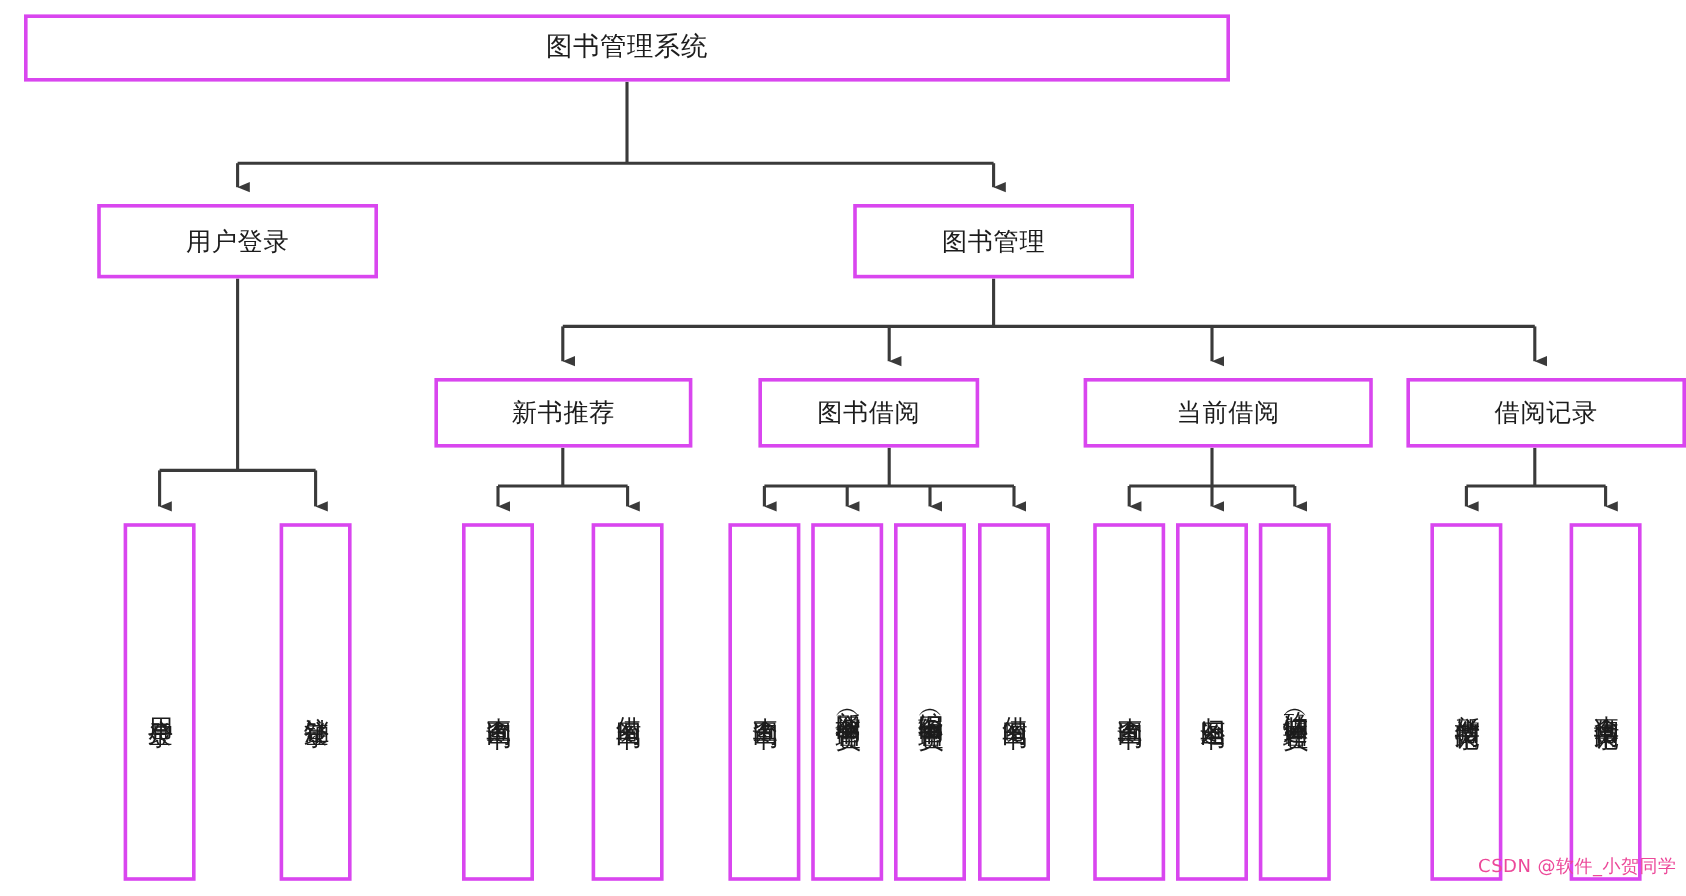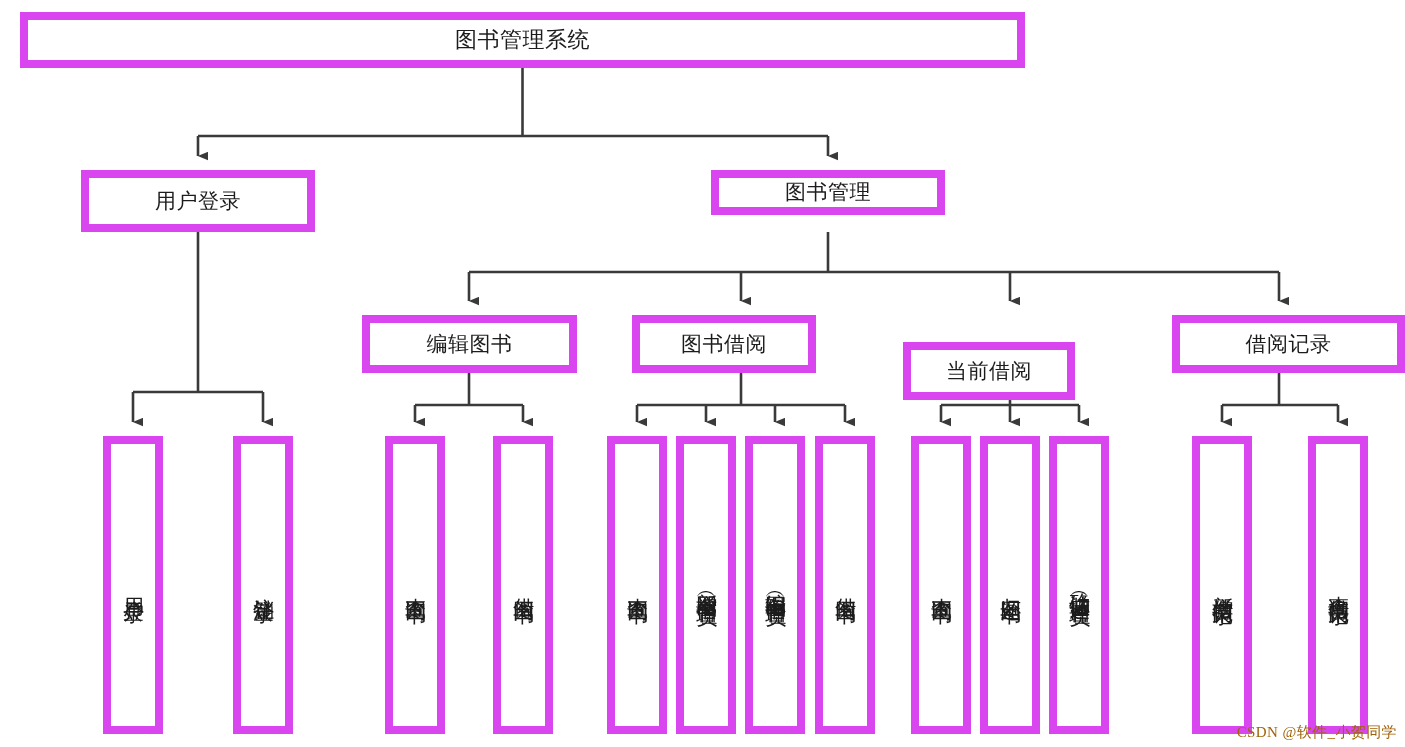--- a/index.html
+++ b/index.html
@@ -22,21 +22,21 @@
     left: 0;
     top: 0;
     width: 1405px;
     height: 747px;
     pointer-events: none;
   }
   .node {
     position: absolute;
     box-sizing: border-box;
     background: #ffffff;
-    border: 8px solid #d946ef;
+    border: 3px solid #d946ef;
     display: flex;
     align-items: center;
     justify-content: center;
     color: #1c1c1c;
   }
   .node .lbl {
     display: block;
     text-align: center;
     line-height: 1.06;
     white-space: nowrap;
@@ -56,26 +56,25 @@
     writing-mode: vertical-rl;
     text-orientation: upright;
     font-size: 21px;
     line-height: 1.12;
     letter-spacing: 2px;
     max-height: 286px;
   }
   .watermark {
     position: absolute;
     right: 8px;
-    bottom: 5px;
+    bottom: 15px;
     font-size: 15px;
-    color: #a16207;
+    color: #ec4899;
     letter-spacing: 0.4px;
     white-space: nowrap;
-    font-family: Liberation Serif, serif;
   }
 </style>
 </head>
 <body>
 
 <div id="canvas">
 
   <svg class="wires" viewBox="0 0 1405 747" xmlns="http://www.w3.org/2000/svg">
     <defs>
       <marker id="arw" markerWidth="9" markerHeight="11" refX="4.5" refY="10.4" orient="auto" markerUnits="userSpaceOnUse">
@@ -127,31 +126,31 @@
     </g>
   </svg>
 
   <div class="node root horiz" style="left:20px; top:12px; width:1005px; height:56px;">
     <span class="lbl">图书管理系统</span>
   </div>
 
   <div class="node horiz" style="left:81px; top:170px; width:234px; height:62px;">
     <span class="lbl">用户登录</span>
   </div>
-  <div class="node horiz" style="left:711px; top:170px; width:234px; height:45px;">
+  <div class="node horiz" style="left:711px; top:170px; width:234px; height:62px;">
     <span class="lbl">图书管理</span>
   </div>
 
   <div class="node horiz" style="left:362px; top:315px; width:215px; height:58px;">
-    <span class="lbl">编辑图书</span>
+    <span class="lbl">新书推荐</span>
   </div>
   <div class="node horiz" style="left:632px; top:315px; width:184px; height:58px;">
     <span class="lbl">图书借阅</span>
   </div>
-  <div class="node horiz" style="left:903px; top:315px; width:172px; height:58px;margin-top:27px;">
+  <div class="node horiz" style="left:903px; top:315px; width:241px; height:58px;">
     <span class="lbl">当前借阅</span>
   </div>
   <div class="node horiz" style="left:1172px; top:315px; width:233px; height:58px;">
     <span class="lbl">借阅记录</span>
   </div>
 
   <div class="node vert" style="left:103px; top:436px; width:60px; height:298px;">
     <span class="lbl">用户登录</span>
   </div>
   <div class="node vert" style="left:233px; top:436px; width:60px; height:298px;">

